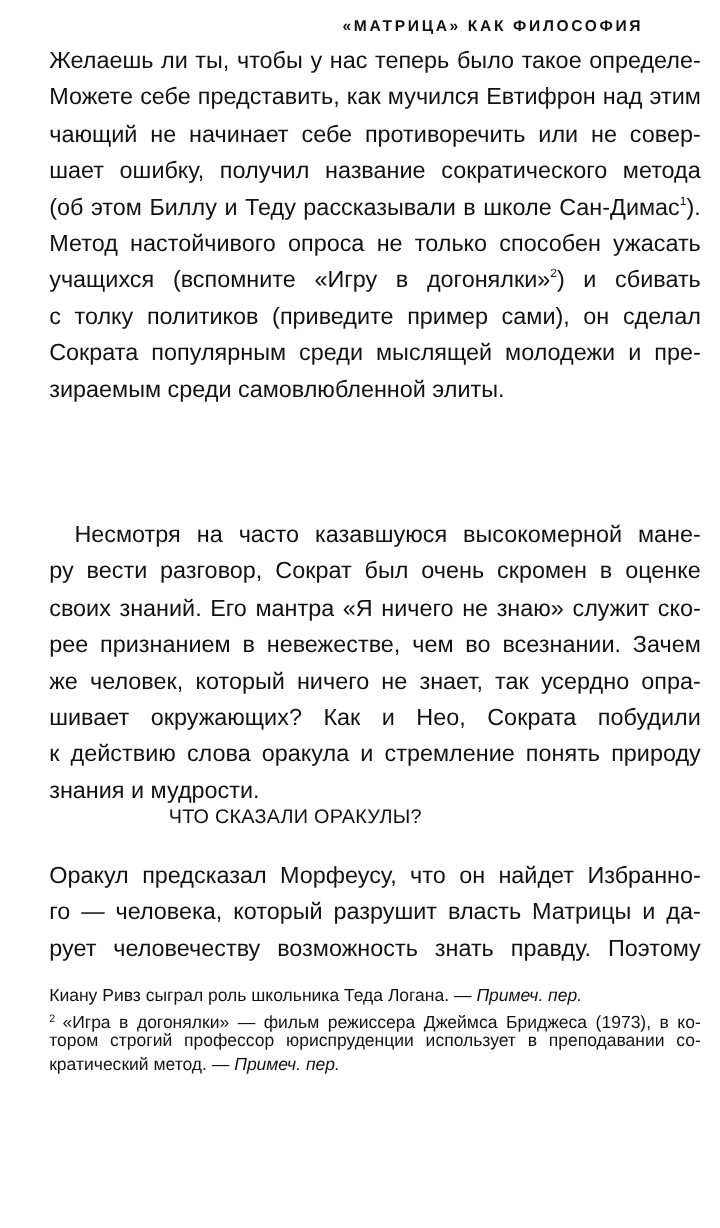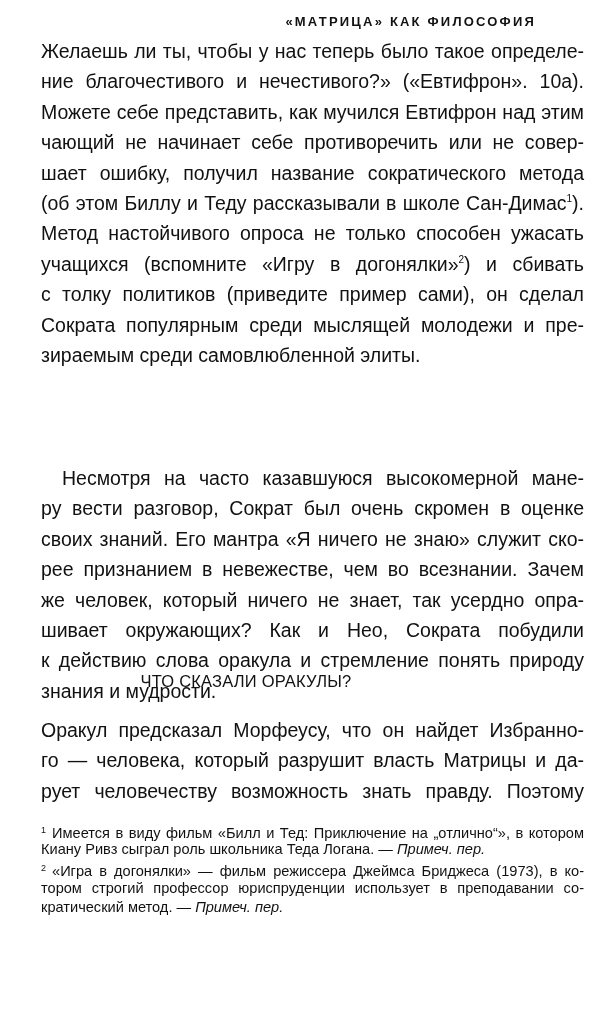--- a/index.html
+++ b/index.html
@@ -10,21 +10,21 @@
     .running-head {
       position: absolute; top: 14px; left: 0; width: 536px; text-align: right;
       font-size: 13px; font-weight: bold; letter-spacing: 2.2px;
     }
     .body-text { position: absolute; left: 41px; width: 543px; }
     .line {
       height: 30.4px; line-height: 30.4px; font-size: 19.5px;
       white-space: nowrap; text-align: justify; text-align-last: justify;
     }
     .line.last { text-align-last: left; }
-    .line.indent { padding-left: 21px; margin-top: 32px; }
+    .line.indent { padding-left: 21px; }
     .section-heading {
       position: absolute; top: 672px; left: 0; width: 492px; text-align: center;
       font-size: 16.5px; letter-spacing: 0.2px;
     }
     .footnotes { position: absolute; left: 41px; top: 821px; width: 543px; }
     .fn-line {
       height: 19.2px; line-height: 19.2px; font-size: 14.6px; white-space: nowrap;
       text-align: justify; text-align-last: justify;
     }
     .fn-line.last { text-align-last: left; }
@@ -36,21 +36,20 @@
       font-size: 17px; font-weight: bold;
     }
   </style>
 </head>
 <body>
 
 <div class="running-head">«МАТРИЦА» КАК ФИЛОСОФИЯ</div>
 
 <div class="body-text" style="top:36px;">
   <div class="line">Желаешь ли ты, чтобы у нас теперь было такое определе-</div>
-  <div class="line">ние благочестивого и нечестивого?» («Евтифрон». 10а).</div>
   <div class="line">Можете себе представить, как мучился Евтифрон над этим</div>
   <div class="line">чающий не начинает себе противоречить или не совер-</div>
   <div class="line">шает ошибку, получил название сократического метода</div>
   <div class="line"><span>(об этом Биллу и Теду рассказывали в школе Сан-Димас</span><sup class="ref">1</sup><span>).</span></div>
   <div class="line">Метод настойчивого опроса не только способен ужасать</div>
   <div class="line"><span>учащихся (вспомните «Игру в догонялки»</span><sup class="ref">2</sup><span>) и сбивать</span></div>
   <div class="line">с толку политиков (приведите пример сами), он сделал</div>
   <div class="line">Сократа популярным среди мыслящей молодежи и пре-</div>
   <div class="line last">зираемым среди самовлюбленной элиты.</div>
 </div>
@@ -68,20 +67,19 @@
 
 <div class="section-heading">ЧТО СКАЗАЛИ ОРАКУЛЫ?</div>
 
 <div class="body-text" style="top:715px;">
   <div class="line">Оракул предсказал Морфеусу, что он найдет Избранно-</div>
   <div class="line">го — человека, который разрушит власть Матрицы и да-</div>
   <div class="line">рует человечеству возможность знать правду. Поэтому</div>
 </div>
 
 <div class="footnotes">
-  <div class="fn-line"><span class="fn-mark">1</span><span>Имеется в виду фильм «Билл и Тед: Приключение на „отлично“», в котором</span></div>
   <div class="fn-line last"><span>Киану Ривз сыграл роль школьника Теда Логана. — </span><span class="em">Примеч. пер.</span></div>
   <div class="fn-line"><span class="fn-mark">2</span><span>«Игра в догонялки» — фильм режиссера Джеймса Бриджеса (1973), в ко-</span></div>
   <div class="fn-line">тором строгий профессор юриспруденции использует в преподавании со-</div>
   <div class="fn-line last"><span>кратический метод. — </span><span class="em">Примеч. пер.</span></div>
 </div>
 
 <div class="page-number">14</div>
 
 </body></html>

